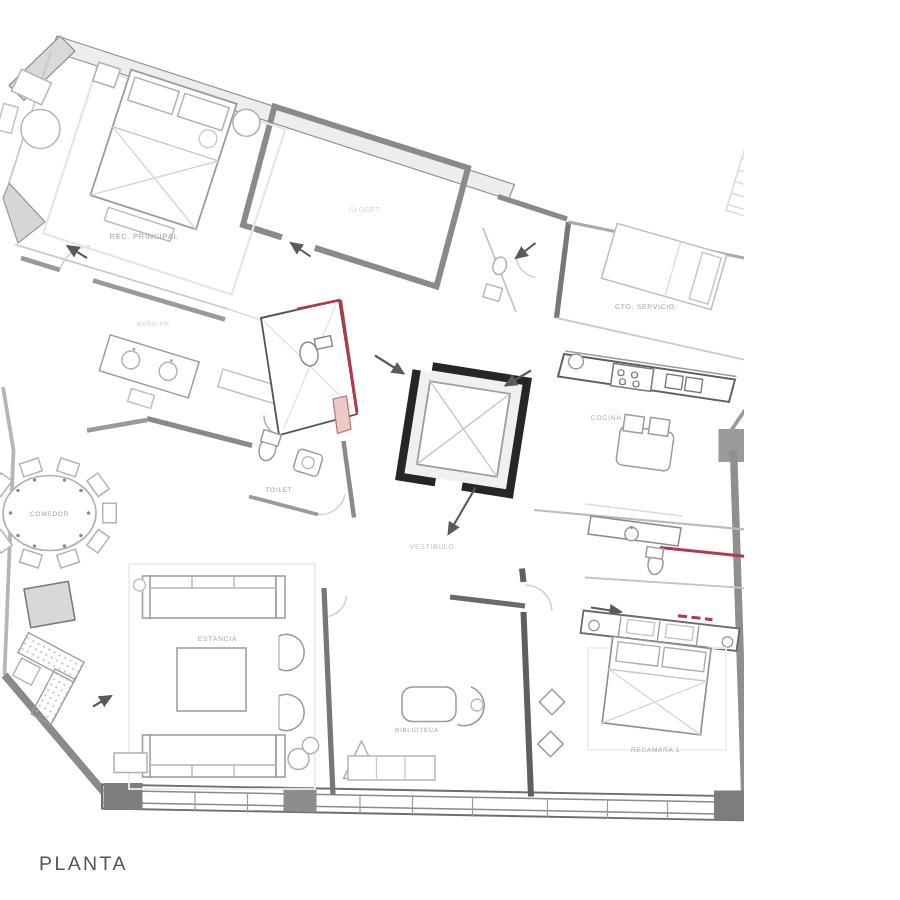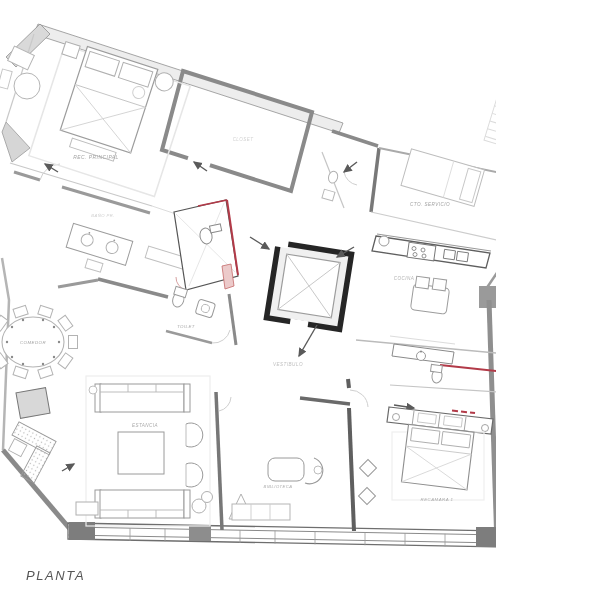--- a/index.html
+++ b/index.html
@@ -2,21 +2,21 @@
 <html style="--paper: #ffffff; --wall-gray: #8f8f8f; --wall-dark: #5a5a5a; --core-black: #262626; --furniture-gray: #9a9a9a; --accent-red: #b23a48; --accent-red-light: #eccaca; --label-gray: #a3a3a3; --faint-gray: #d2d2d2; --title-gray: #565656;"><head>
 <meta charset="utf-8">
 <style>
   :root{
     --paper:#ffffff; --wall-gray:#8f8f8f; --wall-dark:#5a5a5a; --core-black:#262626;
     --furniture-gray:#9a9a9a; --accent-red:#b23a48; --accent-red-light:#eccaca;
     --label-gray:#a3a3a3; --faint-gray:#d2d2d2; --title-gray:#565656;
   }
   html,body{margin:0;padding:0;background:var(--paper);}
   #canvas{position:relative;width:496px;height:600px;background:var(--paper);overflow:hidden;
-          font-family:"Liberation Sans","DejaVu Sans",sans-serif;font-style:italic;}
+          font-family:"Liberation Sans","DejaVu Sans",sans-serif;}
   svg{display:block;}
   svg text{font-family:"Liberation Sans","DejaVu Sans",sans-serif;}
   .red-line{stroke:var(--accent-red);}
   .red-fill{fill:var(--accent-red-light);}
   .core{stroke:var(--core-black);}
   .lbl{letter-spacing:0.45px;}
   .title-lbl{letter-spacing:1.6px;fill:var(--title-gray);}
 </style>
 </head>
 <body>

